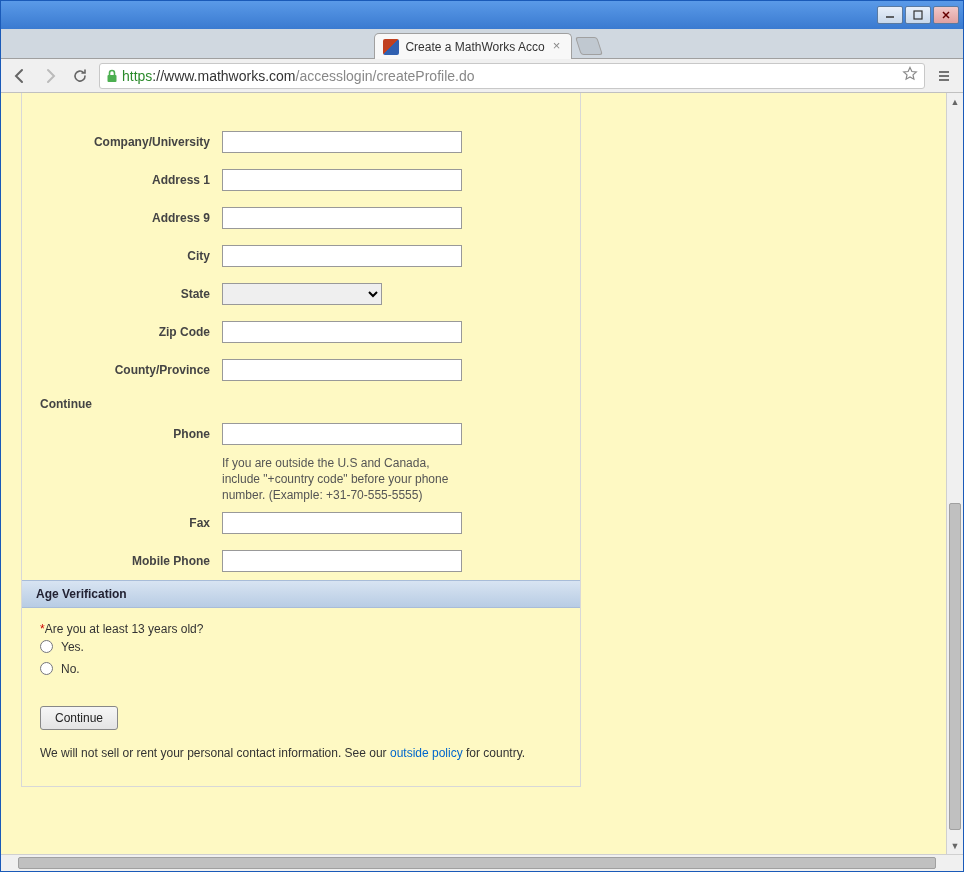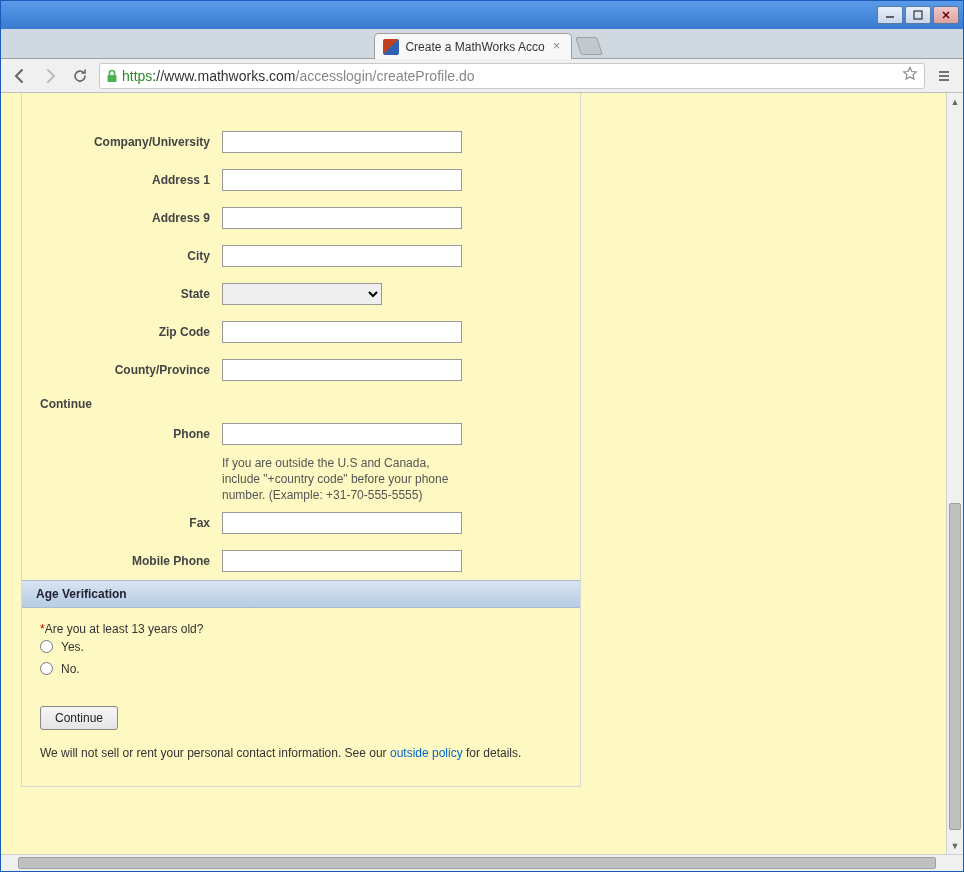--- a/index.html
+++ b/index.html
@@ -228,21 +228,21 @@
             <input type="radio" name="age" style="">
             <span>No.</span>
           </label>
         </div>
 
         <div class="btn-row">
           <button class="continue-btn">Continue</button>
         </div>
 
         <div class="footer-text">
-          <span>We will not sell or rent your personal contact information. See our </span><a href="#">outside policy</a><span> for details.</span>
+          <span>We will not sell or rent your personal contact information. See our </span><a href="#">outside policy</a><span> for country.</span>
         </div>
 
       </div>
     </div>
     </div>
 
     <div class="v-scrollbar">
       <div class="v-arrow">▲</div>
       <div class="v-track">
         <div class="v-thumb" style="top:54%; height:45%;"></div>

